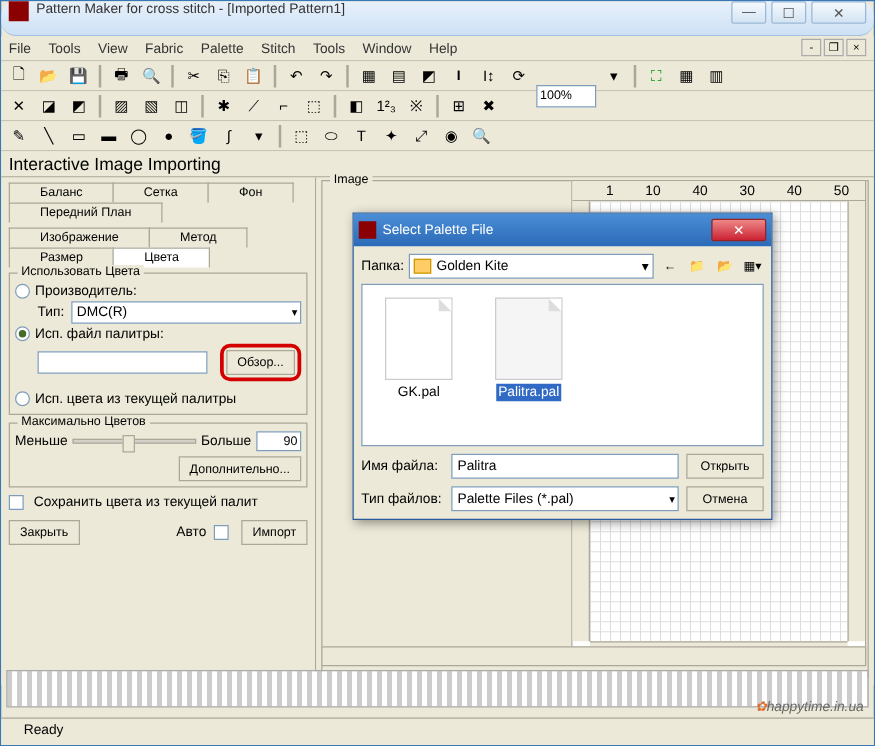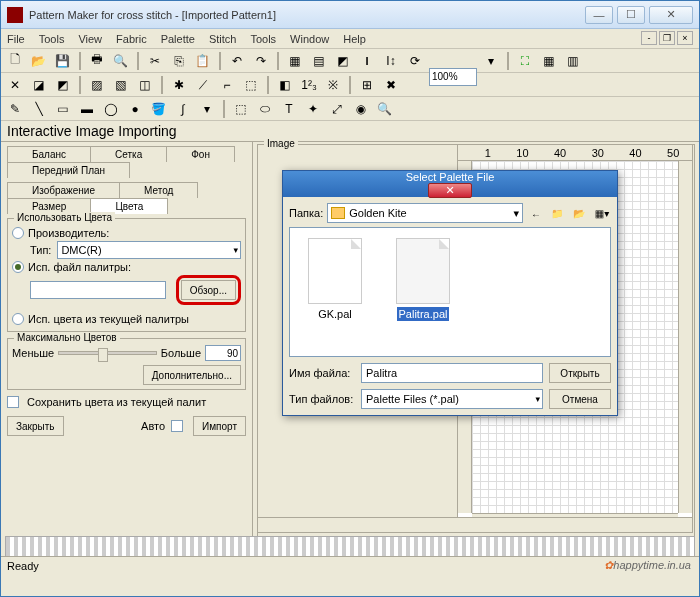--- a/index.html
+++ b/index.html
@@ -1,20 +1,20 @@
 <!DOCTYPE html>
 <html><head>
 <meta charset="utf-8">
 <style>
 * { box-sizing: border-box; margin: 0; padding: 0; font-family: Tahoma, sans-serif; font-size: 11px; }
 body { background: #fff; width: 700px; height: 597px; position: relative; overflow: hidden; }
 
 
 .main-win { position: absolute; inset: 0; border: 1px solid #3a78b5; background: #ece9d8; }
-.titlebar { height: 28px; background: linear-gradient(#e8f1fb, #cde0f5); display: flex; align-items: center; padding: 0 6px; border-bottom: 1px solid #a6c1de; }
+.titlebar { height: 28px; background: linear-gradient(#e8f1fb, #cde0f5); display: flex; align-items: flex-start; padding: 0 6px; border-bottom: 1px solid #a6c1de; border-radius: 12px; }
 .titlebar .app-icon { width: 16px; height: 16px; background: #8b0000; margin-right: 6px; }
 .titlebar .title { flex: 1; color: #333; }
 .win-btns { display: flex; gap: 4px; }
 .win-btn { width: 28px; height: 18px; background: linear-gradient(#f5f9fd,#d4e4f3); border: 1px solid #9bb8d6; border-radius: 2px; display: flex; align-items: center; justify-content: center; color: #555; }
 .win-btn.close { width: 44px; background: linear-gradient(#f5f9fd,#d4e4f3); }
 
 .menubar { height: 20px; background: #ece9d8; display: flex; align-items: center; padding: 0 6px; gap: 14px; color: #333; border-bottom: 1px solid #c7c4b6; }
 .menubar span { cursor: default; }
 .mdi-btns { position: absolute; right: 6px; top: 30px; display: flex; gap: 2px; }
 .mdi-btns .mb { width: 16px; height: 14px; border: 1px solid #aaa; background: #ece9d8; font-size: 9px; display: flex; align-items: center; justify-content: center; }
@@ -58,27 +58,27 @@
 .img-fieldset { border: 1px solid #aca899; height: 99%; position: relative; }
 .img-fieldset .legend { position: absolute; top: -7px; left: 6px; background: #ece9d8; padding: 0 3px; font-size: 10px; }
 .canvas-area { position: absolute; right: 6px; top: 2px; bottom: 20px; width: 236px; border: 1px solid #aca899; background: #fff; }
 .ruler-h { height: 16px; background: #ece9d8; border-bottom: 1px solid #aca899; display: flex; font-size: 9px; align-items: center; padding-left: 14px; justify-content: space-around; }
 .ruler-v { position: absolute; left: 0; top: 16px; bottom: 14px; width: 14px; background: #ece9d8; border-right: 1px solid #aca899; }
 .grid { position: absolute; left: 14px; right: 14px; top: 16px; bottom: 14px; background-image: linear-gradient(#ddd 1px, transparent 1px), linear-gradient(90deg, #ddd 1px, transparent 1px); background-size: 8px 8px; }
 .scroll-h { position: absolute; bottom: 0; left: 14px; right: 14px; height: 14px; background: #ece9d8; border-top: 1px solid #aca899; }
 .scroll-v { position: absolute; right: 0; top: 16px; bottom: 14px; width: 14px; background: #ece9d8; border-left: 1px solid #aca899; }
 
 .pattern-strip { position: absolute; left: 4px; right: 4px; bottom: 30px; height: 30px; background: repeating-linear-gradient(90deg, #ccc 0 4px, #fff 4px 8px); border: 1px solid #aaa; }
-.statusbar { position: absolute; bottom: 0; left: 0; right: 0; height: 40px; background: #ece9d8; border-top: 1px solid #aca899; padding: 3px 6px; font-size: 10px; }
+.statusbar { position: absolute; bottom: 0; left: 0; right: 0; height: 22px; background: #ece9d8; border-top: 1px solid #aca899; padding: 3px 18px; font-size: 10px; }
 .watermark { position: absolute; right: 8px; bottom: 24px; font-size: 13px; font-style: italic; color: #666; }
 .watermark .flower { color: #e07030; }
 
 
 .dialog { position: absolute; left: 282px; top: 170px; width: 336px; background: #ece9d8; border: 1px solid #2a5a9c; box-shadow: 2px 2px 8px rgba(0,0,0,0.4); }
-.dlg-title { height: 26px; background: linear-gradient(#4b8ed6, #2b6ab8); display: flex; align-items: center; padding: 0 4px; color: #fff; flex-direction: column; }
+.dlg-title { height: 26px; background: linear-gradient(#4b8ed6, #2b6ab8); display: flex; align-items: center; padding: 0 4px; color: #fff; }
 .dlg-title .app-icon { width: 14px; height: 14px; background: #8b0000; margin-right: 5px; }
 .dlg-title .t { flex: 1; font-size: 11px; }
 .dlg-close { width: 44px; height: 18px; background: linear-gradient(#e88,#c23); border: 1px solid #922; border-radius: 2px; color: #fff; display: flex; align-items: center; justify-content: center; }
 .dlg-body { padding: 6px; }
 .folder-row { display: flex; align-items: center; gap: 4px; margin-bottom: 4px; font-size: 10px; }
 .folder-combo { flex: 1; height: 20px; border: 1px solid #7f9db9; background: #fff; display: flex; align-items: center; padding: 0 3px; gap: 4px; }
 .folder-icon { width: 14px; height: 12px; background: #fc6; border: 1px solid #c90; }
 .nav-icons { display: flex; gap: 4px; }
 .nav-icon { width: 18px; height: 18px; border: 1px solid transparent; display: flex; align-items: center; justify-content: center; font-size: 10px; }
 .file-area { height: 130px; border: 1px solid #7f9db9; background: #fff; display: flex; gap: 18px; padding: 10px; }

